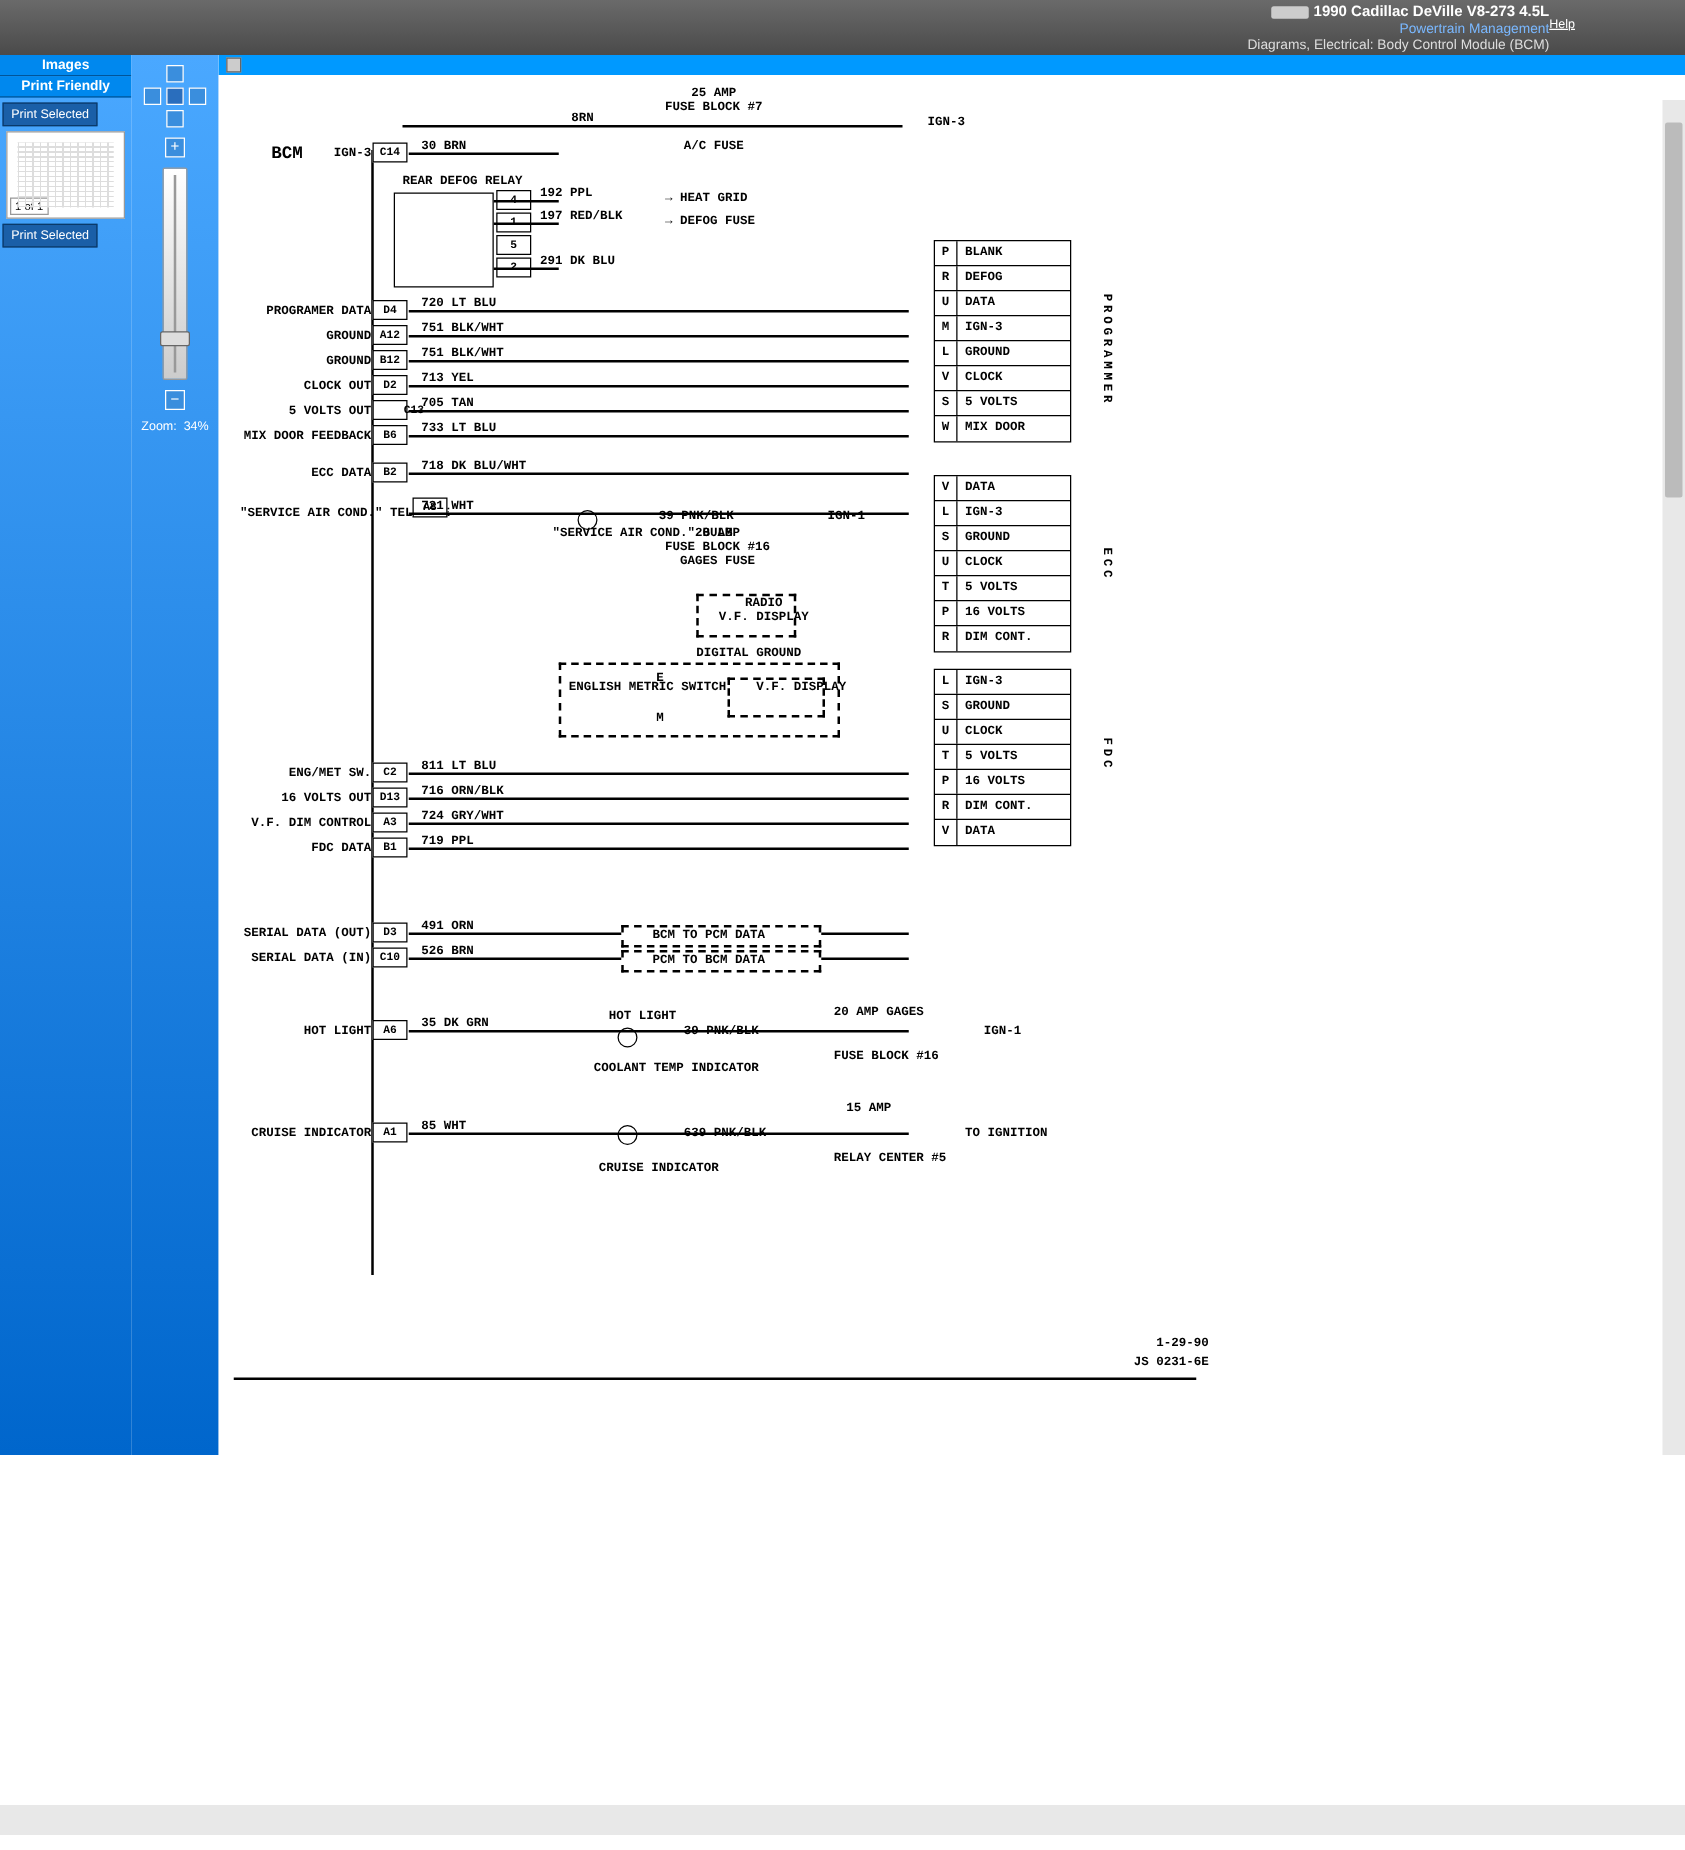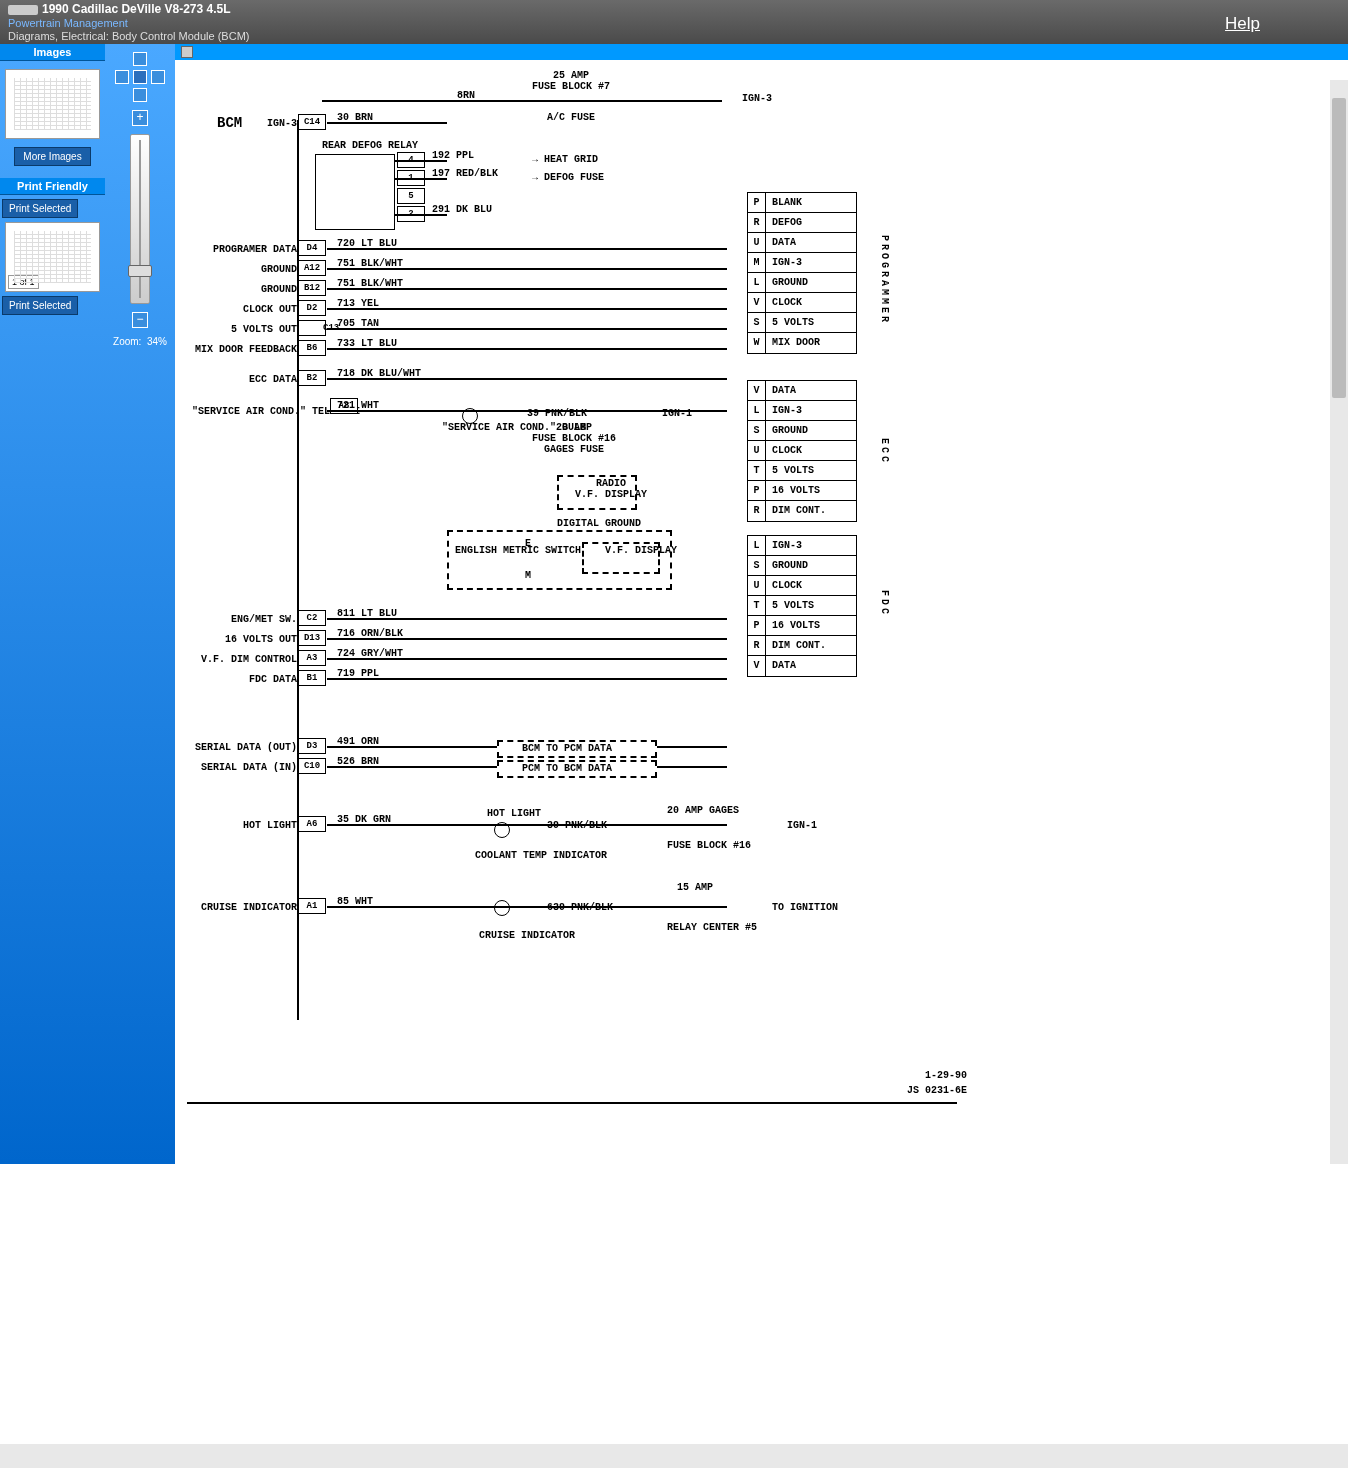--- a/index.html
+++ b/index.html
@@ -1,22 +1,22 @@
 <!DOCTYPE html>
 <html><head>
 <meta charset="utf-8">
 <style>
 * { margin: 0; padding: 0; box-sizing: border-box; }
 body { font-family: Arial, sans-serif; font-size: 11px; background: #fff; width: 1348px; }
 .header { background: linear-gradient(#6a6a6a, #4a4a4a); color: #fff; padding: 2px 8px; display: flex; align-items: flex-start; }
-.header-left { flex: 1; }
+.header-left { flex: 1; text-align: right; }
 .header-title { color: #fff; font-size: 12px; font-weight: bold; }
 .header-sub1 { color: #7ab8ff; font-size: 11px; margin-top: 1px; }
 .header-sub2 { color: #ddd; font-size: 11px; margin-top: 1px; }
-.header-help { color: #fff; text-decoration: underline; cursor: pointer; margin-right: 80px; margin-top: 12px; font-size: 17px; margin-left: 23px; }
+.header-help { color: #fff; text-decoration: underline; cursor: pointer; margin-right: 80px; margin-top: 12px; font-size: 10px; }
 .car-icon { display: inline-block; width: 30px; height: 10px; background: #ccc; border-radius: 2px; margin-right: 4px; vertical-align: middle; }
 
 .main { display: flex; height: 1120px; }
 .sidebar { width: 105px; background: linear-gradient(#4aa8ff, #0066cc); color: #fff; }
 .sidebar-header { background: #0088ee; text-align: center; padding: 2px; font-size: 11px; font-weight: bold; border-bottom: 1px solid #005599; }
 .sidebar-content { padding: 4px; }
 .thumb { width: 95px; height: 70px; background: #fff; border: 1px solid #999; margin: 4px auto; position: relative; }
 .thumb::after { content: ''; position: absolute; inset: 8px; background: repeating-linear-gradient(0deg, #ddd 0, #ddd 1px, transparent 1px, transparent 4px), repeating-linear-gradient(90deg, #ddd 0, #ddd 1px, transparent 1px, transparent 6px); }
 .more-btn { background: #1a5fa8; color: #fff; border: 1px solid #0a3a6a; padding: 3px 8px; font-size: 10px; margin: 8px auto; display: block; cursor: pointer; }
 .print-btn { background: #1a5fa8; color: #fff; border: 1px solid #0a3a6a; padding: 3px 6px; font-size: 10px; margin: 4px 2px; display: block; cursor: pointer; }
@@ -67,24 +67,20 @@
     <div><span class="car-icon"></span><span class="header-title">1990 Cadillac DeVille V8-273 4.5L</span></div>
     <div class="header-sub1">Powertrain Management</div>
     <div class="header-sub2">Diagrams, Electrical: Body Control Module (BCM)</div>
   </div>
   <a class="header-help">Help</a>
 </div>
 
 <div class="main">
   <div class="sidebar">
     <div class="sidebar-header">Images</div>
-    <div class="sidebar-content">
-      <div class="thumb"></div>
-      <button class="more-btn">More Images</button>
-    </div>
     <div class="sidebar-header">Print Friendly</div>
     <button class="print-btn">Print Selected</button>
     <div class="thumb" style="position:relative;">
       <span class="page-ind">1 of 1</span>
     </div>
     <button class="print-btn">Print Selected</button>
   </div>
 
   <div class="zoom-panel">
     <div class="nav-pad">

